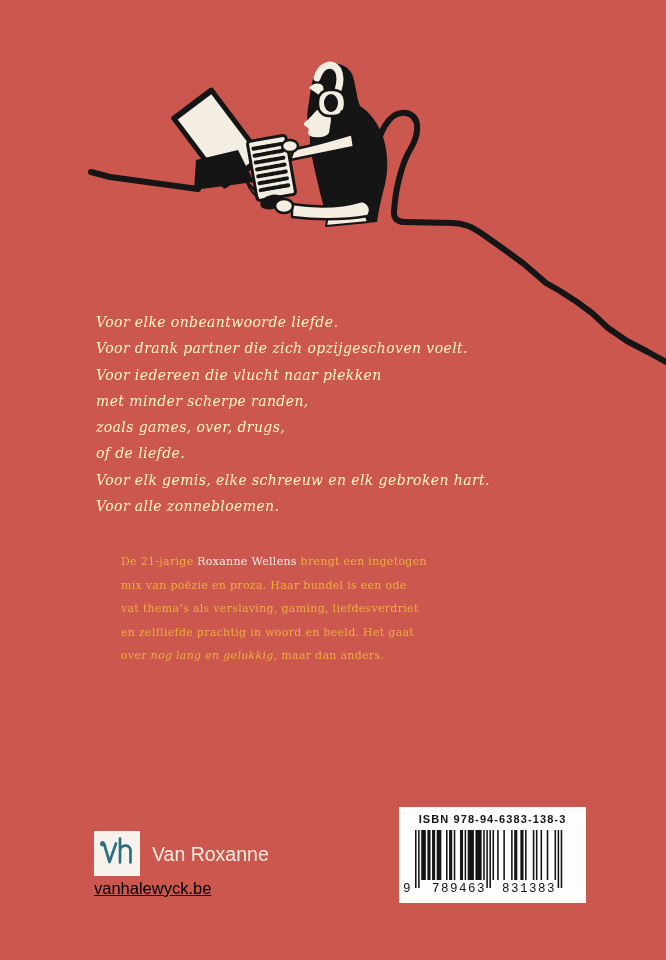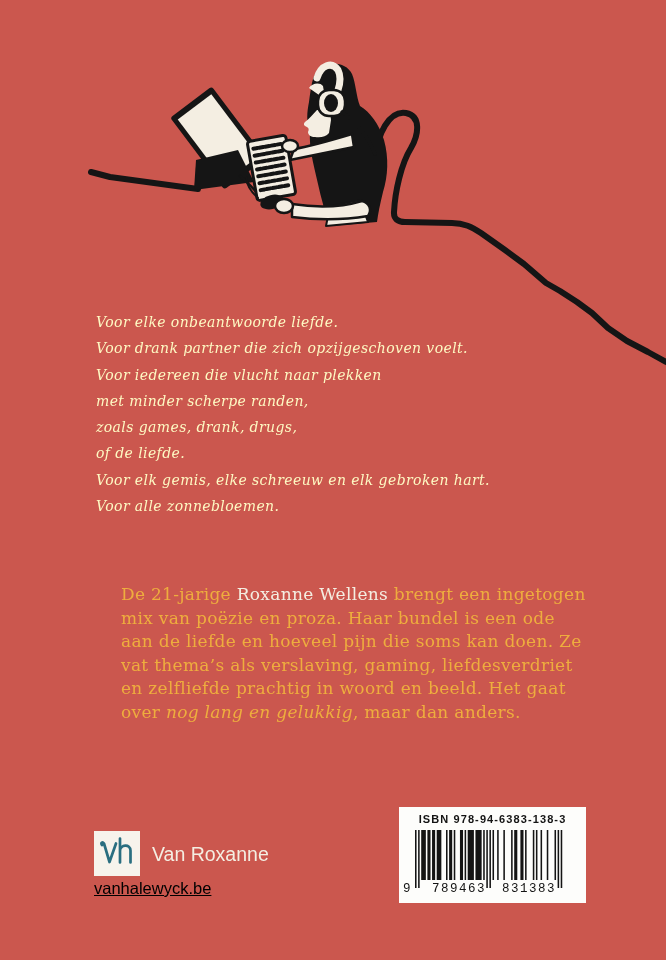--- a/index.html
+++ b/index.html
@@ -25,23 +25,23 @@
     font-family: "DejaVu Serif", serif;
     font-style: italic;
     font-size: 14px;
     line-height: 26.3px;
     color: #fef9c3;
     letter-spacing: 0.4px;
     white-space: nowrap;
   }
   
   .blurb {
-    position: absolute; left: 121px; top: 583px;
+    position: absolute; left: 121px; top: 550px;
     font-family: "DejaVu Serif", serif;
-    font-size: 17px;
+    font-size: 11px;
     line-height: 23.5px;
     color: #eead3e;
     letter-spacing: 0.3px;
     white-space: nowrap;
   }
   .blurb .author { color: #f4eee2; }
   .blurb .it { font-style: italic; }
   
   .logo-box {
     position: absolute; left: 94px; top: 831px;
@@ -143,30 +143,29 @@
       <path d="M258 198 C250 191 246 184 247 177" fill="none" stroke="#151515" stroke-width="2"></path>
       <ellipse cx="284" cy="206" rx="9" ry="7" fill="#f4eee2" stroke="#151515" stroke-width="2.5"></ellipse>
     </g>
   </svg>
 
   <div class="poem">
     <div>Voor elke onbeantwoorde liefde.</div>
     <div>Voor drank partner die zich opzijgeschoven voelt.</div>
     <div>Voor iedereen die vlucht naar plekken</div>
     <div>met minder scherpe randen,</div>
-    <div>zoals games, drank, drugs,</div>
+    <div>zoals games, over, drugs,</div>
     <div>of de liefde.</div>
     <div>Voor elk gemis, elke schreeuw en elk gebroken hart.</div>
     <div>Voor alle zonnebloemen.</div>
   </div>
 
   <div class="blurb">
     <div><span>De 21-jarige </span><span class="author">Roxanne Wellens</span><span> brengt een ingetogen</span></div>
     <div>mix van poëzie en proza. Haar bundel is een ode</div>
-    <div>aan de liefde en hoeveel pijn die soms kan doen. Ze</div>
     <div>vat thema’s als verslaving, gaming, liefdesverdriet</div>
     <div>en zelfliefde prachtig in woord en beeld. Het gaat</div>
     <div><span>over </span><span class="it">nog lang en gelukkig</span><span>, maar dan anders.</span></div>
   </div>
 
   <div class="logo-box">
     <svg width="46" height="45" viewBox="0 0 46 45" xmlns="http://www.w3.org/2000/svg">
       <g fill="none" stroke="#2a6e80" stroke-width="2.7" stroke-linecap="round" stroke-linejoin="round">
         <path d="M8 14 C6.5 11.5 8.5 10.5 10 12.5 L15.5 31 L22 12.5"></path>
         <path d="M26 7.5 L26 31.5 M26 20 C26 13.5 36.5 12.5 36.5 19.5 L36.5 31.5"></path>

